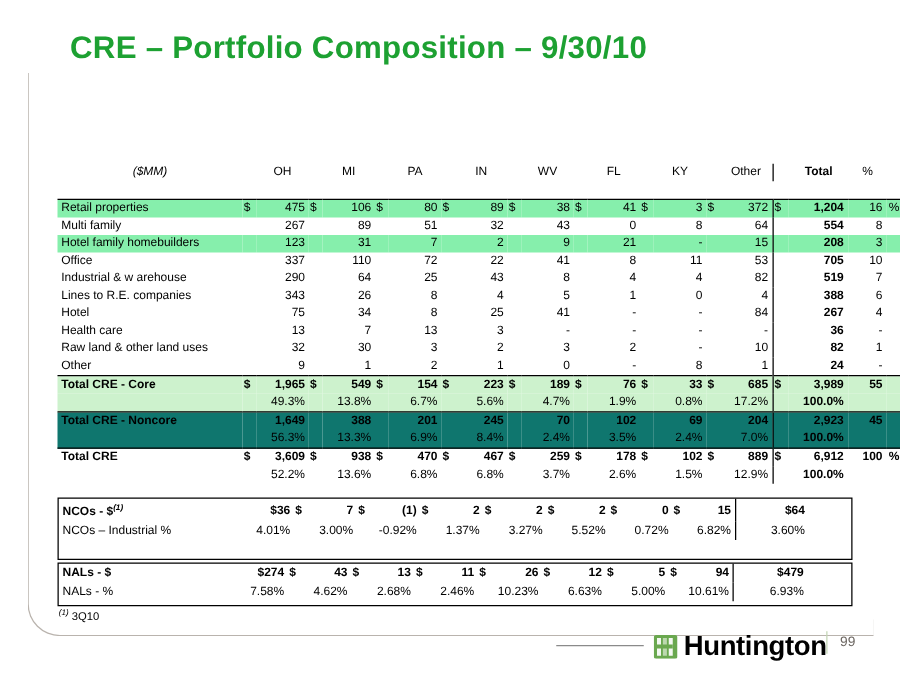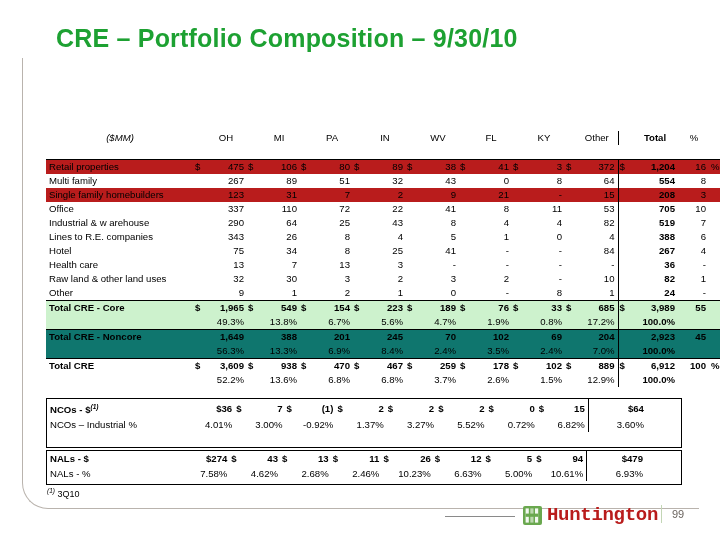--- a/index.html
+++ b/index.html
@@ -46,21 +46,21 @@
   .dol{text-align:left;padding-left:1px !important;}
   .num{text-align:right;padding-right:3px !important;}
   .tot{text-align:right;padding-right:4px !important;font-weight:bold;margin-top:43px;}
   .pct{text-align:right;padding-right:3px !important;}
   .pctsym{text-align:left;padding-left:2px !important;}
 
   .hdr td{font-size:9.6px;text-align:center;height:15px;line-height:15px;}
   .hdr .unit{font-style:italic;text-align:center;padding-left:0 !important;}
   .topline td{border-bottom:1.1px solid #000;height:0;padding:0;line-height:0;font-size:0;}
 
-  .r-yellow td{background:#b91c1c;}
+  .r-yellow td{background:#86efac;}
   .r-green td{background:#cdf2cd;}
   .r-orange td{background:#0f766e;}
 
   .bold td{font-weight:bold;}
   .rule-top td{border-top:1.1px solid #000;}
   .rule-bot td{border-bottom:1.1px solid #000;}
 
   
   .vsep{border-left:1.6px solid #000;}
 
@@ -77,21 +77,21 @@
 
   .foot-note{
     position:absolute;left:47px;top:487px;font-size:9px;color:#000;white-space:nowrap;
   }
   .foot-note .sup{font-size:6.5px;}
 
   
   .foot-rule{position:absolute;left:445px;top:516px;width:70px;height:1px;background:#8a8a8a;}
   .logo{position:absolute;left:523px;top:504px;display:flex;align-items:center;gap:5px;}
   .logo-mark{width:19px;height:19px;position:relative;}
-  .logo-txt{font-size:19px;font-weight:bold;color:#b91c1c;letter-spacing:-.3px;font-family:Liberation Mono, monospace;}
+  .logo-txt{font-size:22px;font-weight:bold;color:#000000;letter-spacing:-.3px;}
   .pg-div{position:absolute;left:661px;top:505px;width:1px;height:18px;background:#c3d6b5;}
   .pg-num{position:absolute;left:672px;top:508px;font-size:11px;color:#6b6560;}
 </style>
 </head>
 <body>
 
 <div class="slide">
 
   <div class="frame"></div>
 
@@ -209,21 +209,21 @@
             <td class="dol"></td>
             <td class="num">8</td>
             <td class="dol"></td>
             <td class="num">64</td>
             <td class="vsep dol"></td>
             <td class="tot">554</td>
             <td class="pct">8</td>
             <td class="pctsym"></td>
           </tr>
           <tr class="r-yellow">
-            <td class="lbl">Single family homebuilders</td>
+            <td class="lbl">Hotel family homebuilders</td>
             <td class="dol"></td>
             <td class="num">123</td>
             <td class="dol"></td>
             <td class="num">31</td>
             <td class="dol"></td>
             <td class="num">7</td>
             <td class="dol"></td>
             <td class="num">2</td>
             <td class="dol"></td>
             <td class="num">9</td>

